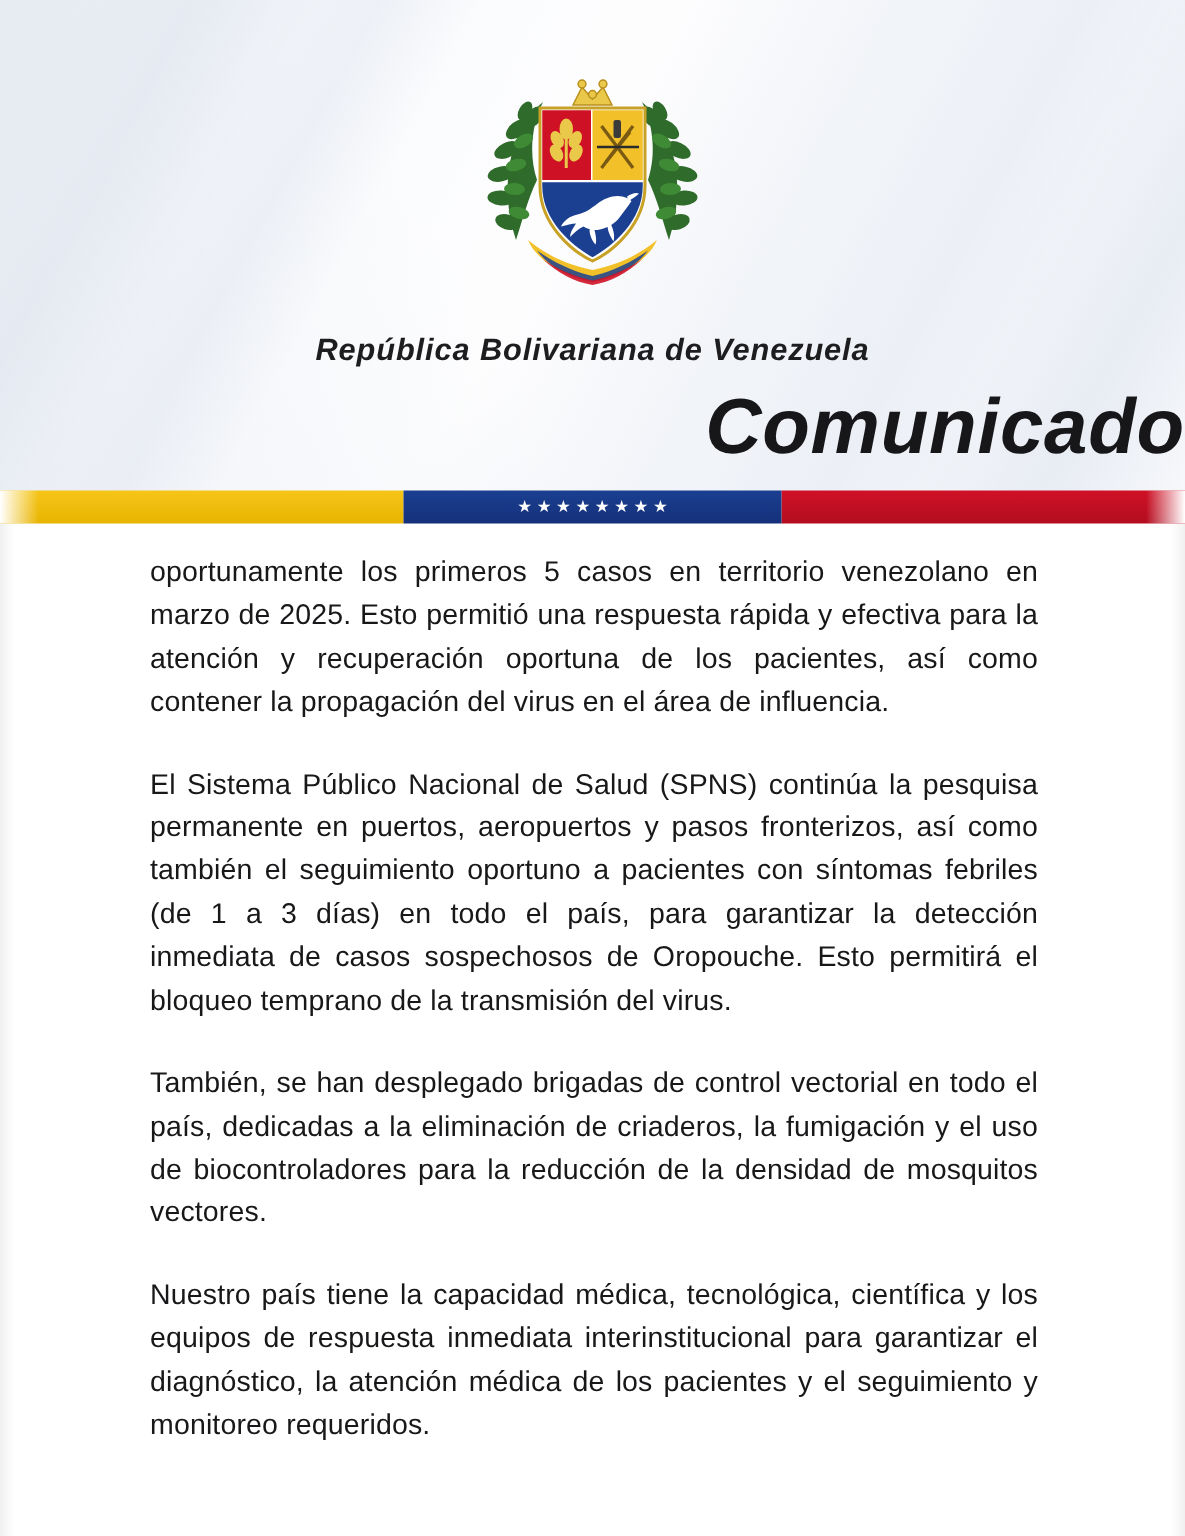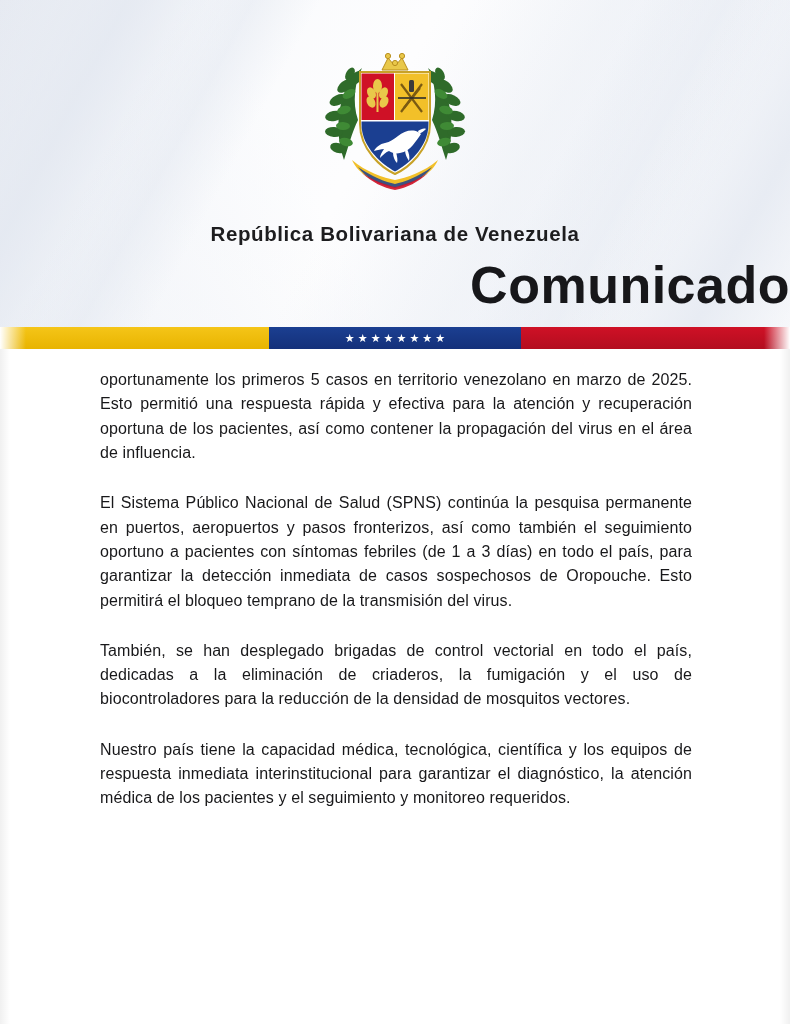--- a/index.html
+++ b/index.html
@@ -24,20 +24,21 @@
   
   .header {
     position: relative;
     width: 100%;
     height: 330px;
     background:
       linear-gradient(118deg, rgba(228,232,240,0.85) 0%, rgba(246,248,251,0.6) 22%, rgba(255,255,255,0.2) 48%, rgba(240,243,248,0.7) 70%, rgba(250,251,253,0.4) 100%),
       linear-gradient(62deg, rgba(222,228,238,0.55) 0%, rgba(255,255,255,0) 40%),
       #fdfdfe;
     overflow: hidden;
+    font-style: italic;
   }
   .header .diag {
     position: absolute;
     top: -200px;
     width: 230px;
     height: 900px;
     transform: rotate(28deg);
     background: linear-gradient(90deg, rgba(255,255,255,0) 0%, rgba(226,231,240,0.75) 50%, rgba(255,255,255,0) 100%);
   }
   .header .d1 { left: -120px; }
@@ -120,21 +121,21 @@
 
   
   .body-wrap {
     position: absolute;
     top: 368px;
     left: 100px;
     width: 592px;
   }
   p.para {
     margin: 0 0 26px 0;
-    font-size: 16px;
+    font-size: 19px;
     line-height: 1.52;
     text-align: justify;
     text-justify: inter-word;
     color: #18181a;
     letter-spacing: .1px;
   }
   p.para:last-child { margin-bottom: 0; }
 
   .edge-shadow-l {
     position: absolute; left: 0; top: 0; width: 10px; height: 1024px;

